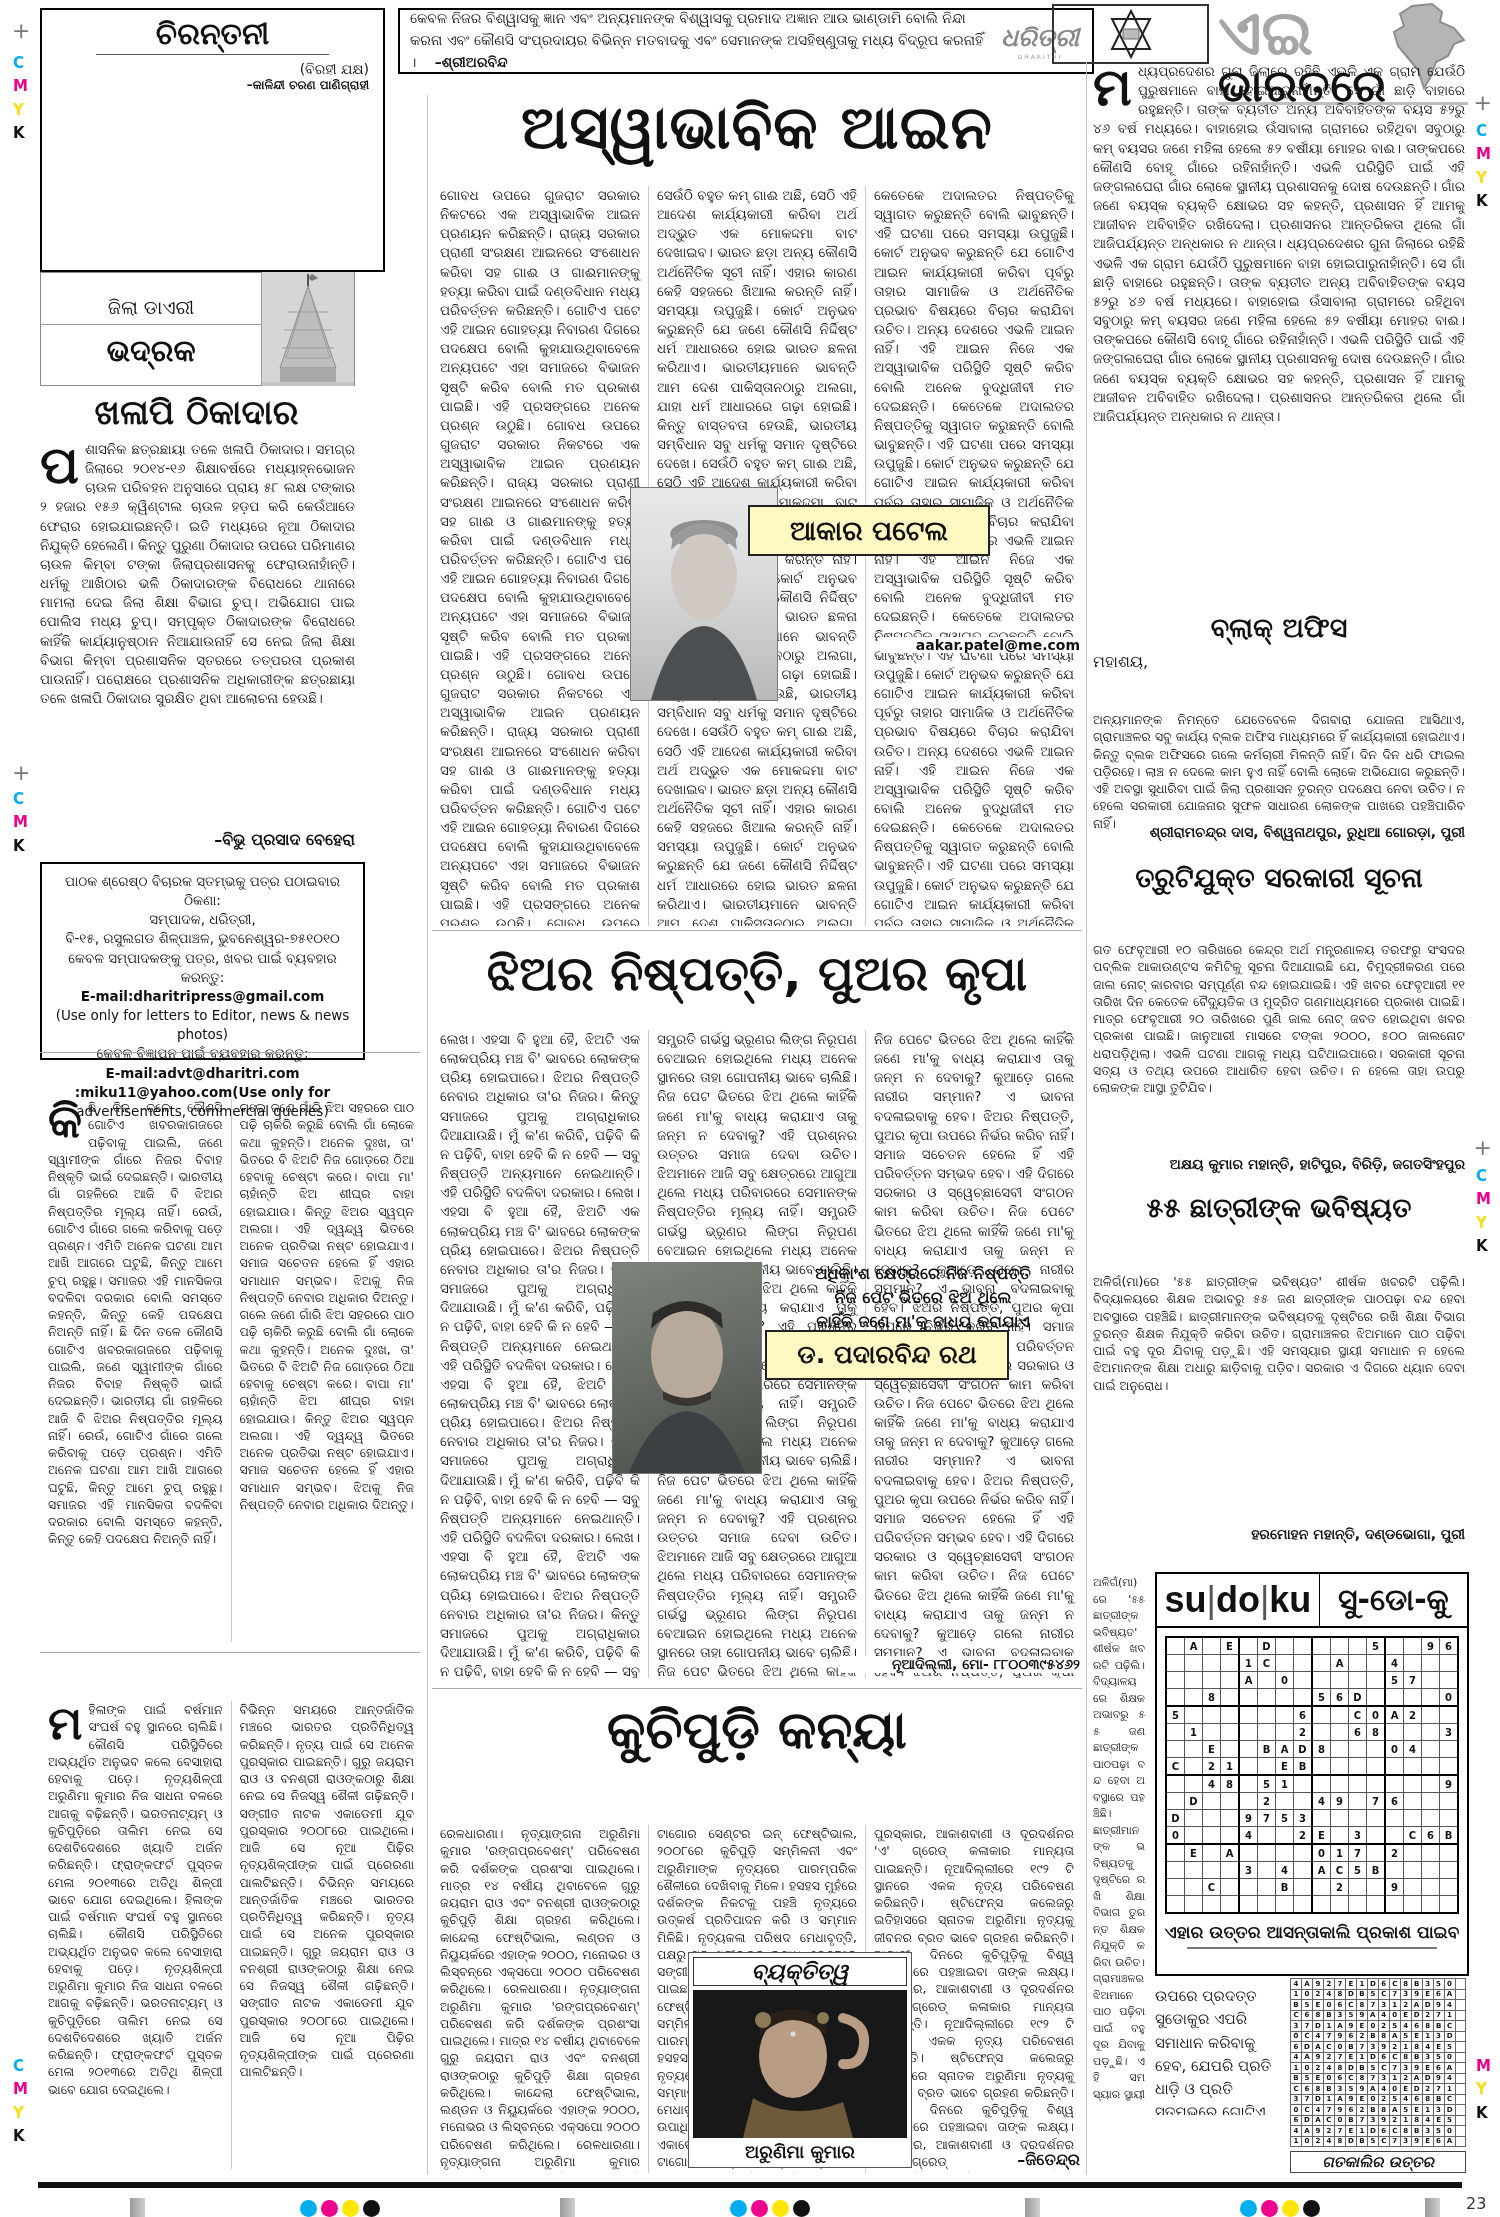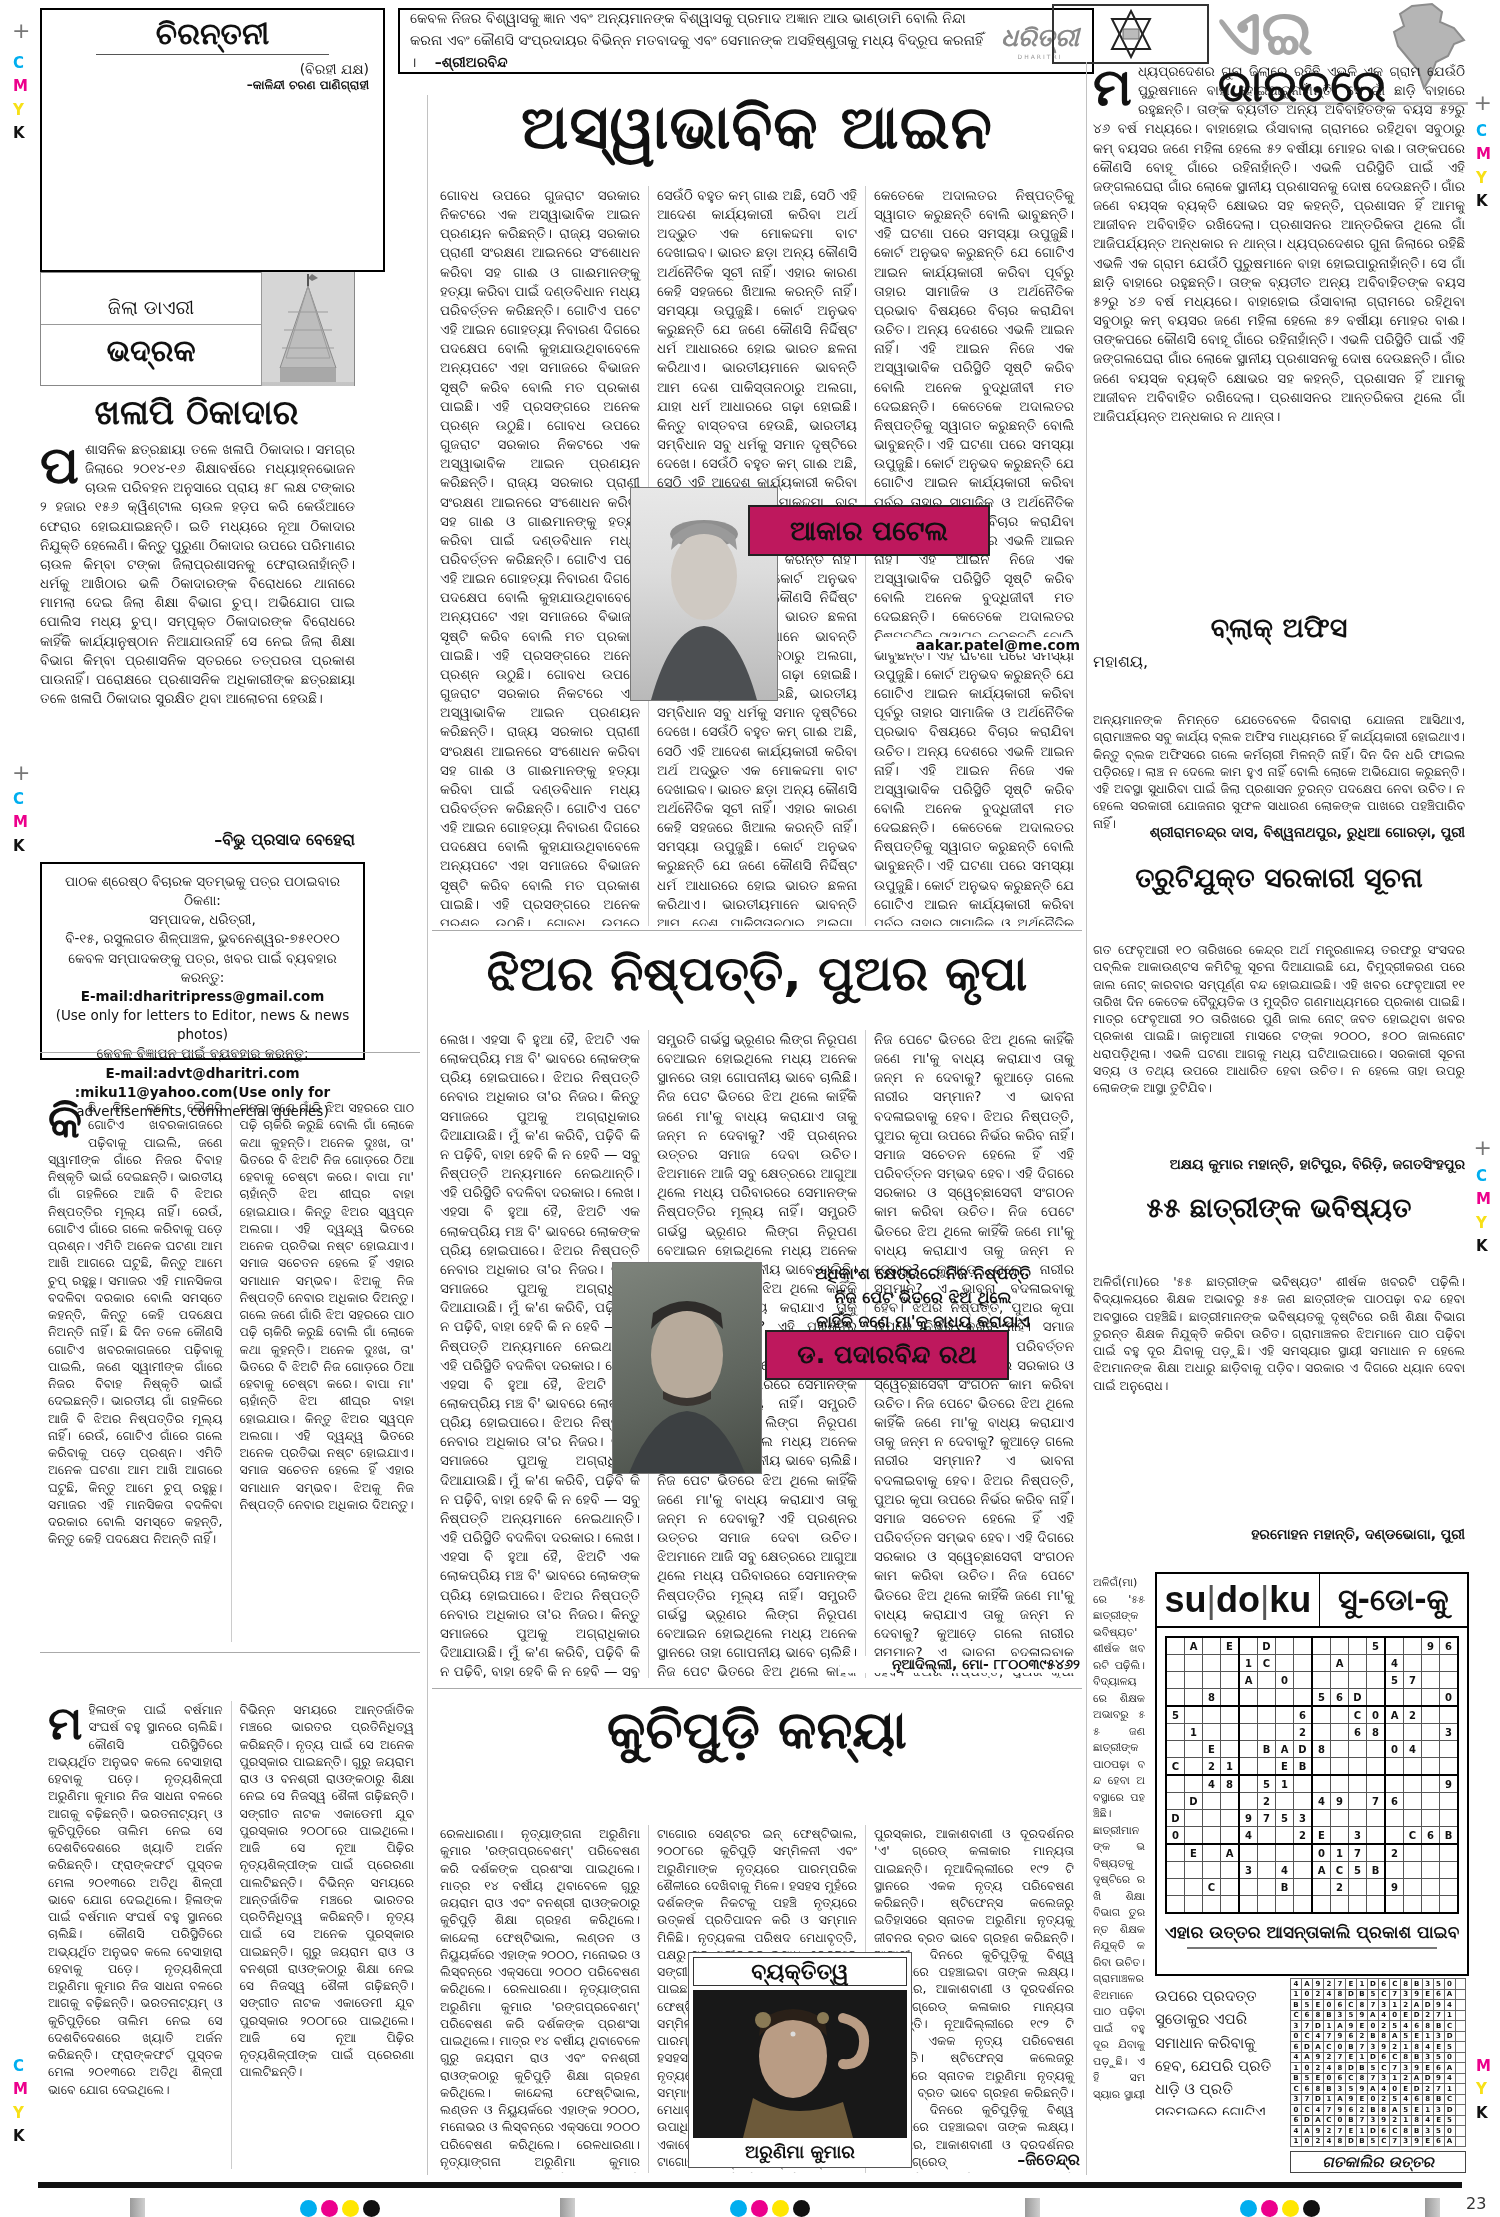--- a/index.html
+++ b/index.html
@@ -14,21 +14,21 @@
   .body-txt{font-size:13.5px;line-height:1.42;}
   .body-sm{font-size:12.5px;line-height:1.38;margin-top:37px;}
   .rule-h{position:absolute;background:#aaa;height:1px;}
   .rule-v{position:absolute;background:#c2c2c2;width:1px;}
   .dropcap{float:left;font-size:52px;line-height:.9;font-weight:bold;padding:2px 6px 0 0;}
   .colset{display:flex;}
   .colset > div{border-right:1px solid #ccc;padding:0 8px;}
   .colset > div:last-child{border-right:none;}
   .sig{font-weight:bold;text-align:right;font-size:14px;}
   .letter-head{font-weight:bold;font-size:27px;text-align:center;}
-  .cap-box{border:2px solid #222;background:#be185d;display:flex;align-items:center;justify-content:center;
+  .cap-box{border:2px solid #222;background:#fef9c3;display:flex;align-items:center;justify-content:center;
            font-weight:bold;}
   table.sgrid{border-collapse:collapse;margin:0 auto;}
   table.sgrid td{border:1px solid #555;width:17px;height:16px;font-size:10px;font-weight:bold;
                  text-align:center;padding:0;}
   table.sgrid td.bt{border-top:2.5px solid #000;}
   table.sgrid td.bl{border-left:2.5px solid #000;}
   table.sgrid td.br{border-right:2.5px solid #000;}
   table.sgrid td.bb{border-bottom:2.5px solid #000;}
   table.agrid{border-collapse:collapse;margin:0 auto;}
   table.agrid td{border:1px solid #666;width:10.5px;height:9.5px;font-size:7px;font-weight:bold;
@@ -231,21 +231,21 @@
   <div class="rule-h" style="left:432px;top:1688px;width:650px;"></div>
   <div class="abs ctr b" style="left:432px;top:1700px;width:650px;font-size:52px;">କୁଚିପୁଡ଼ି କନ୍ୟା</div>
 
   <div class="abs colset clip" style="left:432px;top:1788px;width:650px;height:385px;">
     <div class="just body-sm clip" style="width:33.3%;">ରେଳଧାରଣା। ନୃତ୍ୟାଙ୍ଗନା ଅରୁଣିମା କୁମାର 'ରଙ୍ଗପ୍ରବେଶମ୍' ପରିବେଷଣ କରି ଦର୍ଶକଙ୍କ ପ୍ରଶଂସା ପାଇଥିଲେ। ମାତ୍ର ୧୪ ବର୍ଷୀୟ ଥିବାବେଳେ ଗୁରୁ ଜୟରାମ ରାଓ ଏବଂ ବନଶ୍ରୀ ରାଓଙ୍କଠାରୁ କୁଚିପୁଡ଼ି ଶିକ୍ଷା ଗ୍ରହଣ କରିଥିଲେ। କାନ୍ଦେଲା ଫେଷ୍ଟିଭାଲ, ଲଣ୍ଡନ ଓ ନିୟୁୟର୍କରେ ଏହାଙ୍କ ୨୦୦୦, ମନୋଭର ଓ ଲିସ୍‌ବନ୍‌ରେ ଏକ୍ସପୋ ୨୦୦୦ ପରିବେଷଣ କରିଥିଲେ। ରେଳଧାରଣା। ନୃତ୍ୟାଙ୍ଗନା ଅରୁଣିମା କୁମାର 'ରଙ୍ଗପ୍ରବେଶମ୍' ପରିବେଷଣ କରି ଦର୍ଶକଙ୍କ ପ୍ରଶଂସା ପାଇଥିଲେ। ମାତ୍ର ୧୪ ବର୍ଷୀୟ ଥିବାବେଳେ ଗୁରୁ ଜୟରାମ ରାଓ ଏବଂ ବନଶ୍ରୀ ରାଓଙ୍କଠାରୁ କୁଚିପୁଡ଼ି ଶିକ୍ଷା ଗ୍ରହଣ କରିଥିଲେ। କାନ୍ଦେଲା ଫେଷ୍ଟିଭାଲ, ଲଣ୍ଡନ ଓ ନିୟୁୟର୍କରେ ଏହାଙ୍କ ୨୦୦୦, ମନୋଭର ଓ ଲିସ୍‌ବନ୍‌ରେ ଏକ୍ସପୋ ୨୦୦୦ ପରିବେଷଣ କରିଥିଲେ। ରେଳଧାରଣା। ନୃତ୍ୟାଙ୍ଗନା ଅରୁଣିମା କୁମାର 'ରଙ୍ଗପ୍ରବେଶମ୍' ପରିବେଷଣ କରି ଦର୍ଶକଙ୍କ ପ୍ରଶଂସା ପାଇଥିଲେ। ମାତ୍ର ୧୪ ବର୍ଷୀୟ ଥିବାବେଳେ ଗୁରୁ ଜୟରାମ ରାଓ ଏବଂ ବନଶ୍ରୀ ରାଓଙ୍କଠାରୁ କୁଚିପୁଡ଼ି ଶିକ୍ଷା ଗ୍ରହଣ କରିଥିଲେ। କାନ୍ଦେଲା ଫେଷ୍ଟିଭାଲ, ଲଣ୍ଡନ ଓ ନିୟୁୟର୍କରେ ଏହାଙ୍କ ୨୦୦୦, ମନୋଭର ଓ ଲିସ୍‌ବନ୍‌ରେ ଏକ୍ସପୋ ୨୦୦୦ ପରିବେଷଣ କରିଥିଲେ।</div>
     <div class="just body-sm clip" style="width:33.3%;">ଟାଗୋର ସେଣ୍ଟର ଇନ୍ ଫେଷ୍ଟିଭାଲ, ୨୦୦୮ରେ କୁଚିପୁଡ଼ି ସମ୍ମିଳନୀ ଏବଂ ଅରୁଣିମାଙ୍କ ନୃତ୍ୟରେ ପାରମ୍ପରିକ ଶୈଳୀରେ ଦେଖିବାକୁ ମିଳେ। ହସହସ ମୁହଁରେ ଦର୍ଶକଙ୍କ ନିକଟକୁ ପହଞ୍ଚି ନୃତ୍ୟରେ ଉତ୍କର୍ଷ ପ୍ରତିପାଦନ କରି ଓ ସମ୍ମାନ ମିଳିଛି। ନୃତ୍ୟକଳା ପରିଷଦ ମେଧାବୃତ୍ତି, ପକ୍ଷରୁ ସୁର ଶ୍ରୀଙ୍କର ଉପାଧି, ୨୦୦୮ରେ ସଙ୍ଗୀତ ନାଟକ ଏକାଡେମୀ ଯୁବ ପୁରସ୍କାର ପାଇଛନ୍ତି। ଟାଗୋର ସେଣ୍ଟର ଇନ୍ ଫେଷ୍ଟିଭାଲ, ୨୦୦୮ରେ କୁଚିପୁଡ଼ି ସମ୍ମିଳନୀ ଏବଂ ଅରୁଣିମାଙ୍କ ନୃତ୍ୟରେ ପାରମ୍ପରିକ ଶୈଳୀରେ ଦେଖିବାକୁ ମିଳେ। ହସହସ ମୁହଁରେ ଦର୍ଶକଙ୍କ ନିକଟକୁ ପହଞ୍ଚି ନୃତ୍ୟରେ ଉତ୍କର୍ଷ ପ୍ରତିପାଦନ କରି ଓ ସମ୍ମାନ ମିଳିଛି। ନୃତ୍ୟକଳା ପରିଷଦ ମେଧାବୃତ୍ତି, ପକ୍ଷରୁ ସୁର ଶ୍ରୀଙ୍କର ଉପାଧି, ୨୦୦୮ରେ ସଙ୍ଗୀତ ନାଟକ ଏକାଡେମୀ ଯୁବ ପୁରସ୍କାର ପାଇଛନ୍ତି। ଟାଗୋର ସେଣ୍ଟର ଇନ୍ ଫେଷ୍ଟିଭାଲ, ୨୦୦୮ରେ କୁଚିପୁଡ଼ି ସମ୍ମିଳନୀ ଏବଂ ଅରୁଣିମାଙ୍କ ନୃତ୍ୟରେ ପାରମ୍ପରିକ ଶୈଳୀରେ ଦେଖିବାକୁ ମିଳେ। ହସହସ ମୁହଁରେ ଦର୍ଶକଙ୍କ ନିକଟକୁ ପହଞ୍ଚି ନୃତ୍ୟରେ ଉତ୍କର୍ଷ ପ୍ରତିପାଦନ କରି ଓ ସମ୍ମାନ ମିଳିଛି। ନୃତ୍ୟକଳା ପରିଷଦ ମେଧାବୃତ୍ତି, ପକ୍ଷରୁ ସୁର ଶ୍ରୀଙ୍କର ଉପାଧି, ୨୦୦୮ରେ ସଙ୍ଗୀତ ନାଟକ ଏକାଡେମୀ ଯୁବ ପୁରସ୍କାର ପାଇଛନ୍ତି।</div>
     <div class="just body-sm clip" style="width:33.3%;">ପୁରସ୍କାର, ଆକାଶବାଣୀ ଓ ଦୂରଦର୍ଶନର 'ଏ' ଗ୍ରେଡ୍ କଳାକାର ମାନ୍ୟତା ପାଇଛନ୍ତି। ନୂଆଦିଲ୍ଲୀରେ ୧୯୨ ଟି ସ୍ଥାନରେ ଏକକ ନୃତ୍ୟ ପରିବେଷଣ କରିଛନ୍ତି। ଷ୍ଟିଫେନ୍ସ କଲେଜରୁ ଇତିହାସରେ ସ୍ନାତକ ଅରୁଣିମା ନୃତ୍ୟକୁ ଜୀବନର ବ୍ରତ ଭାବେ ଗ୍ରହଣ କରିଛନ୍ତି। ଆଗାମୀ ଦିନରେ କୁଚିପୁଡ଼ିକୁ ବିଶ୍ୱ ଦରବାରରେ ପହଞ୍ଚାଇବା ତାଙ୍କ ଲକ୍ଷ୍ୟ। ପୁରସ୍କାର, ଆକାଶବାଣୀ ଓ ଦୂରଦର୍ଶନର 'ଏ' ଗ୍ରେଡ୍ କଳାକାର ମାନ୍ୟତା ପାଇଛନ୍ତି। ନୂଆଦିଲ୍ଲୀରେ ୧୯୨ ଟି ସ୍ଥାନରେ ଏକକ ନୃତ୍ୟ ପରିବେଷଣ କରିଛନ୍ତି। ଷ୍ଟିଫେନ୍ସ କଲେଜରୁ ଇତିହାସରେ ସ୍ନାତକ ଅରୁଣିମା ନୃତ୍ୟକୁ ଜୀବନର ବ୍ରତ ଭାବେ ଗ୍ରହଣ କରିଛନ୍ତି। ଆଗାମୀ ଦିନରେ କୁଚିପୁଡ଼ିକୁ ବିଶ୍ୱ ଦରବାରରେ ପହଞ୍ଚାଇବା ତାଙ୍କ ଲକ୍ଷ୍ୟ। ପୁରସ୍କାର, ଆକାଶବାଣୀ ଓ ଦୂରଦର୍ଶନର 'ଏ' ଗ୍ରେଡ୍ କଳାକାର ମାନ୍ୟତା ପାଇଛନ୍ତି। ନୂଆଦିଲ୍ଲୀରେ ୧୯୨ ଟି ସ୍ଥାନରେ ଏକକ ନୃତ୍ୟ ପରିବେଷଣ କରିଛନ୍ତି। ଷ୍ଟିଫେନ୍ସ କଲେଜରୁ ଇତିହାସରେ ସ୍ନାତକ ଅରୁଣିମା ନୃତ୍ୟକୁ ଜୀବନର ବ୍ରତ ଭାବେ ଗ୍ରହଣ କରିଛନ୍ତି। ଆଗାମୀ ଦିନରେ କୁଚିପୁଡ଼ିକୁ ବିଶ୍ୱ ଦରବାରରେ ପହଞ୍ଚାଇବା ତାଙ୍କ ଲକ୍ଷ୍ୟ।</div>
   </div>
 
   <div class="abs" style="left:688px;top:1952px;width:222px;height:214px;border:1px solid #555;background:#fff;">
-    <div class="ctr b" style="font-size:22px;border:1px solid #333;margin:4px;padding:1px 0;">ବ୍ୟକ୍ତିତ୍ୱ</div>
+    <div class="ctr b" style="font-size:22px;border:1px solid #333;margin:4px;padding:1px 0;font-style:italic;">ବ୍ୟକ୍ତିତ୍ୱ</div>
     <div style="margin:0 4px;height:148px;background:#1c1c1c;">
       <svg width="214" height="148" viewBox="0 0 214 148">
         <rect width="214" height="148" fill="#181818"></rect>
         <ellipse cx="100" cy="66" rx="34" ry="42" fill="#b99c84"></ellipse>
         <path d="M66 46 Q100 14 134 46 L132 30 Q100 8 68 30 Z" fill="#2a2018"></path>
         <circle cx="100" cy="46" r="3" fill="#7a2" opacity="0"></circle>
         <circle cx="100" cy="44" r="2.5" fill="#ddd"></circle>
         <path d="M150 28 Q176 34 170 60 Q166 76 150 74" fill="none" stroke="#b99c84" stroke-width="10" stroke-linecap="round"></path>
         <path d="M60 108 Q100 132 150 112 L160 148 L50 148 Z" fill="#6d5a3a"></path>
         <circle cx="70" cy="30" r="8" fill="#8a7a55"></circle>

